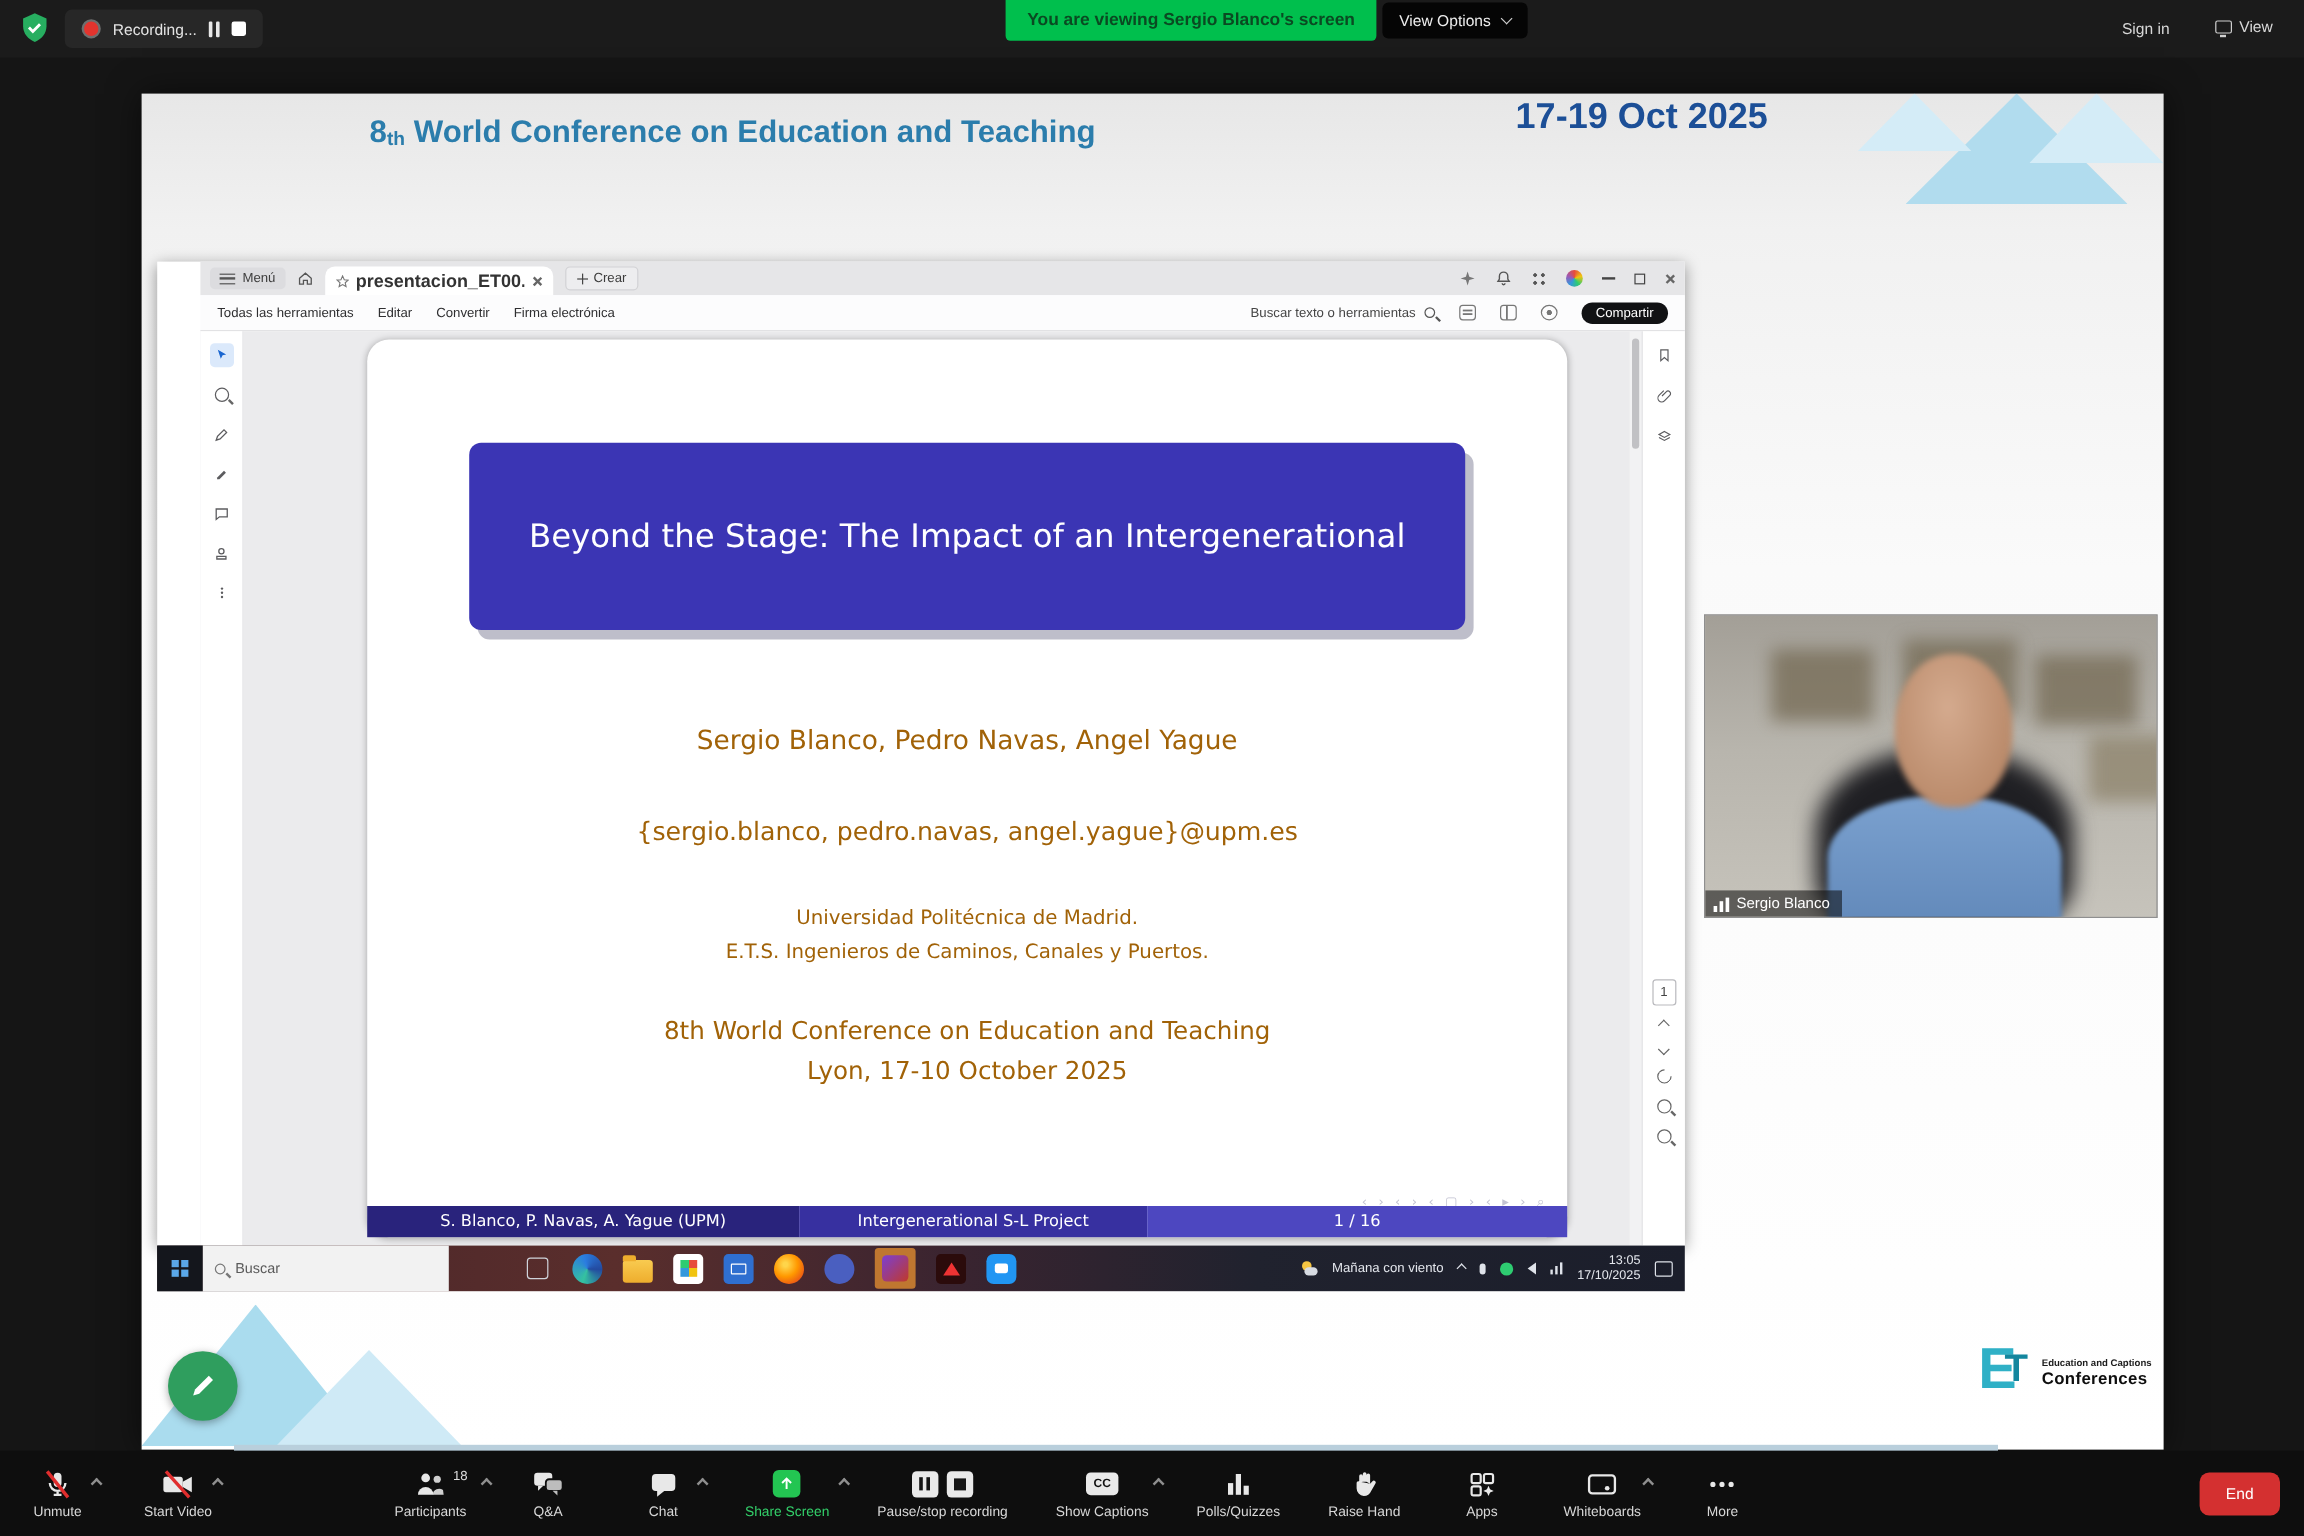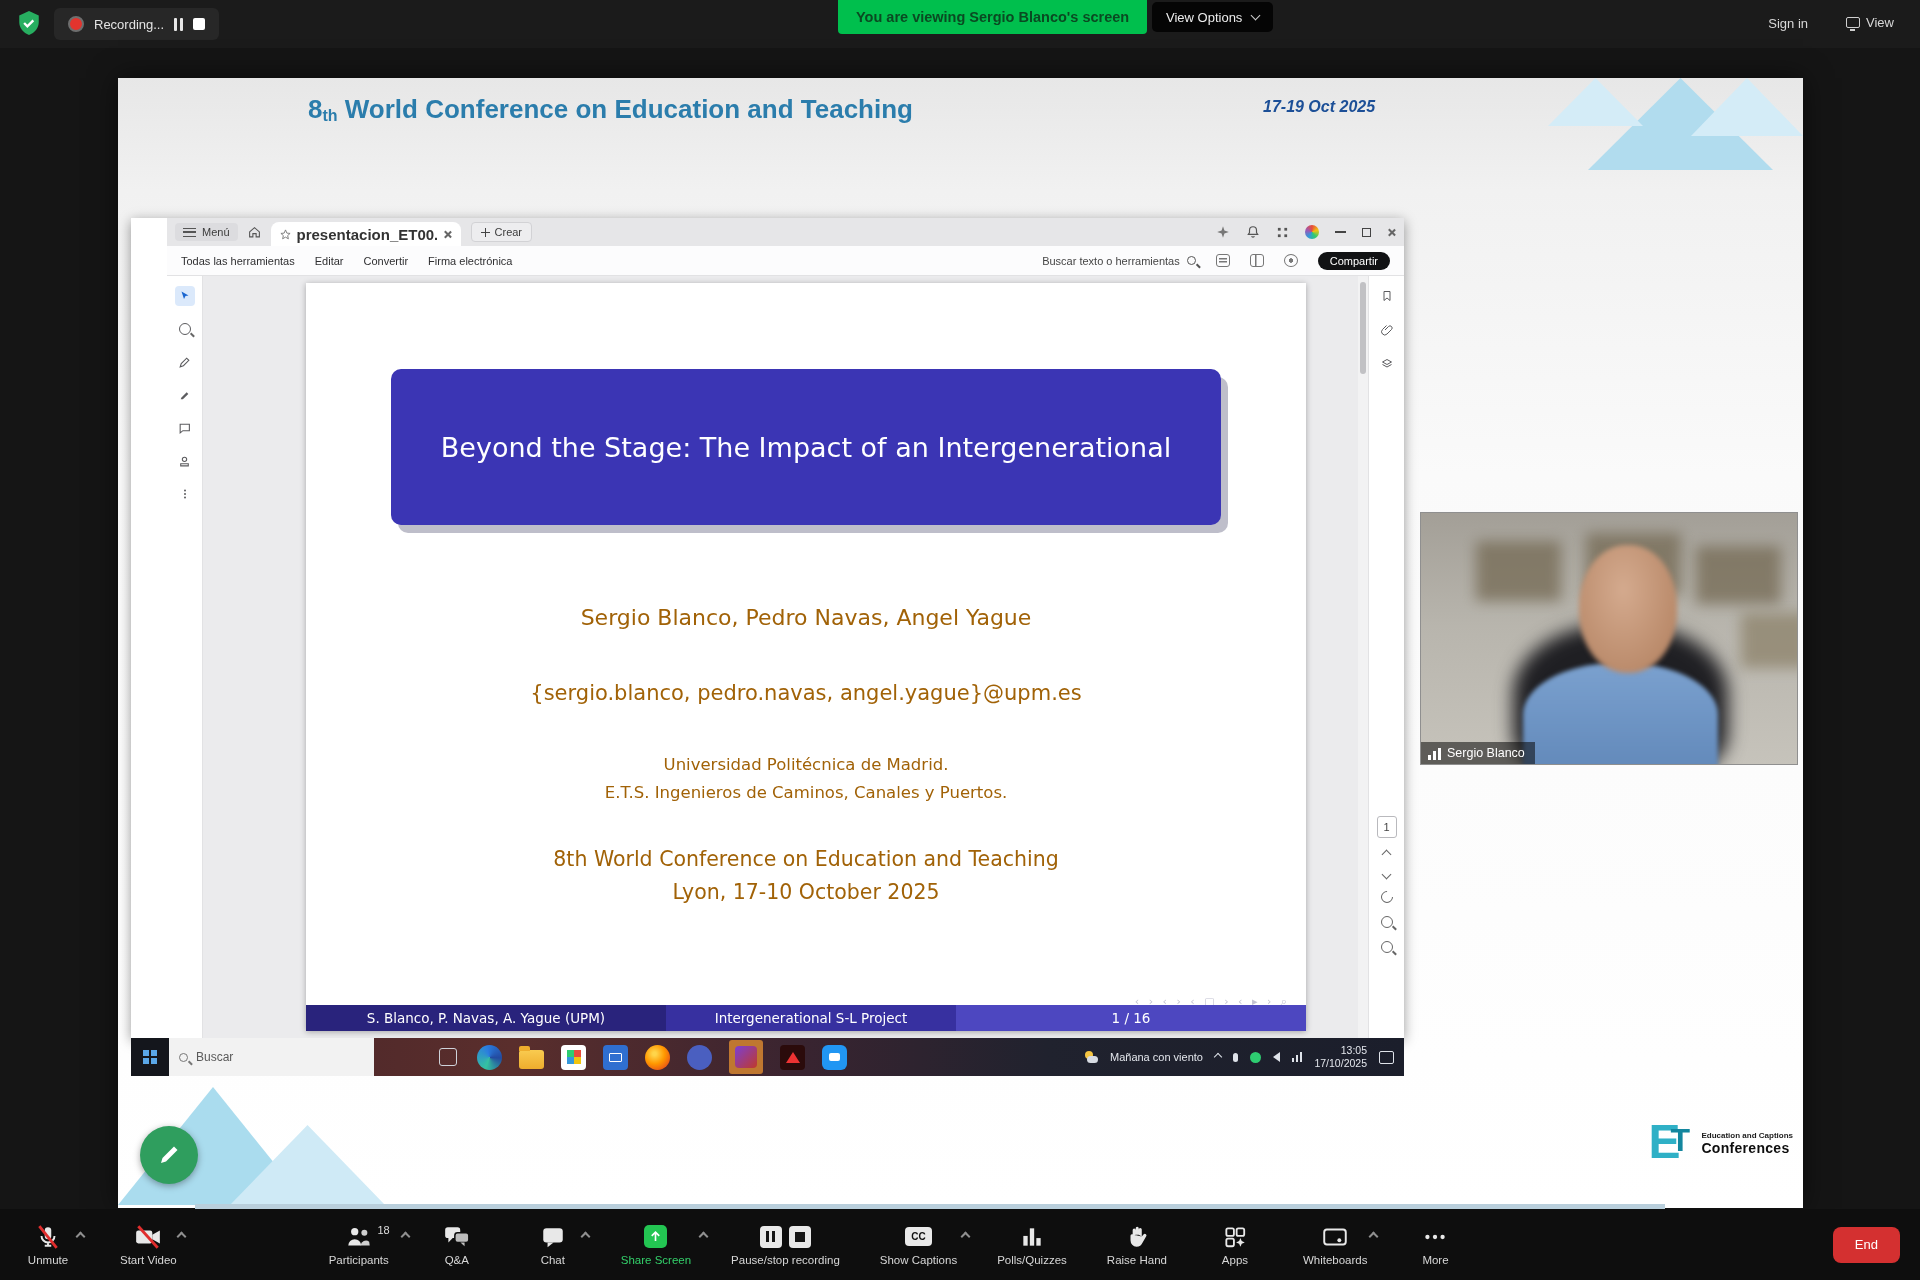--- a/index.html
+++ b/index.html
@@ -27,21 +27,21 @@
            font-size:13px;color:#d8d8d8;cursor:pointer;}
   .monitor{width:14px;height:11px;border:1.6px solid #cfcfcf;border-radius:2px;position:relative;}
   .monitor::after{content:"";position:absolute;left:3px;bottom:-4px;width:5px;height:2px;background:#cfcfcf;}
 
   
   .stage{position:absolute;left:118px;top:78px;width:1685px;height:1130px;
          background:linear-gradient(180deg,#e7e7e7 0%,#f1f1f1 10%,#fafafa 35%,#ffffff 100%);
          box-shadow:0 0 26px rgba(0,0,0,.55);}
   .conf-title{position:absolute;left:190px;top:16px;font-size:26px;font-weight:bold;color:#2b7dac;}
   .conf-title .sub{font-size:16px;position:relative;top:3px;}
-  .conf-date{position:absolute;left:1145px;top:20px;font-size:16px;font-weight:bold;color:#1c4f97;font-style:italic;}
+  .conf-date{position:absolute;left:1145px;top:3px;font-size:30px;font-weight:bold;color:#1c4f97;}
   .tri{position:absolute;clip-path:polygon(50% 0,0 100%,100% 100%);}
   .tr1{right:30px;top:0;width:185px;height:92px;background:#b1dcee;}
   .tr2{right:0;top:0;width:112px;height:58px;background:#d4ecf7;}
   .tr3{right:160px;top:0;width:95px;height:48px;background:#d4ecf7;}
   .bl1{left:0;bottom:3px;width:190px;height:118px;background:#aadcee;}
   .bl2{left:112px;bottom:3px;width:155px;height:80px;background:#cfeaf6;}
   .pencil{position:absolute;left:22px;top:1048px;width:58px;height:58px;border-radius:50%;
           background:#2f9e5e;box-shadow:0 2px 7px rgba(0,0,0,.35);display:flex;align-items:center;
           justify-content:center;cursor:pointer;}
 
@@ -103,21 +103,21 @@
   .c-dn{width:7px;height:7px;border-top:1.8px solid #666;border-right:1.8px solid #666;transform:rotate(135deg);}
   .ring{width:12px;height:12px;border:1.7px solid #666;border-radius:50%;position:relative;}
   .ring::after{content:"";position:absolute;left:10px;top:10px;width:5px;height:1.7px;background:#666;transform:rotate(45deg);}
   .refr{width:12px;height:12px;border:1.7px solid #666;border-radius:50%;border-top-color:transparent;transform:rotate(45deg);}
   .viewer{position:absolute;left:36px;right:36px;top:0;bottom:0;overflow:hidden;}
   .scroll{position:absolute;right:0;top:0;bottom:0;width:10px;background:#f2f2f3;}
   .thumbb{position:absolute;right:2px;top:6px;width:6px;height:92px;background:#c1c1c4;border-radius:3px;}
 
   
   .page{position:absolute;left:103px;top:7px;width:1000px;height:748px;background:#fff;
-        box-shadow:0 1px 6px rgba(0,0,0,.3);font-family:"DejaVu Sans",sans-serif;}
+        box-shadow:0 1px 6px rgba(0,0,0,.3);font-family:"DejaVu Sans",sans-serif;border-radius:18px;}
   .tbox{position:absolute;left:85px;right:85px;top:86px;height:156px;background:#3b35b4;
         border-radius:10px;box-shadow:7px 8px 0 rgba(125,125,150,.5);display:flex;
         flex-direction:column;justify-content:center;align-items:center;gap:9px;}
   .tline{color:#fff;font-size:27px;}
   .sline{position:absolute;left:0;right:0;text-align:center;color:#a16207;}
   .authors{top:322px;font-size:22px;}
   .emails{top:398px;font-size:21px;}
   .affil{top:468px;font-size:16.5px;line-height:1.7;}
   .confb{top:560px;font-size:20.5px;line-height:1.6;}
   .navsym{position:absolute;right:16px;top:712px;color:#c3c3d2;font-size:11px;letter-spacing:3px;}

